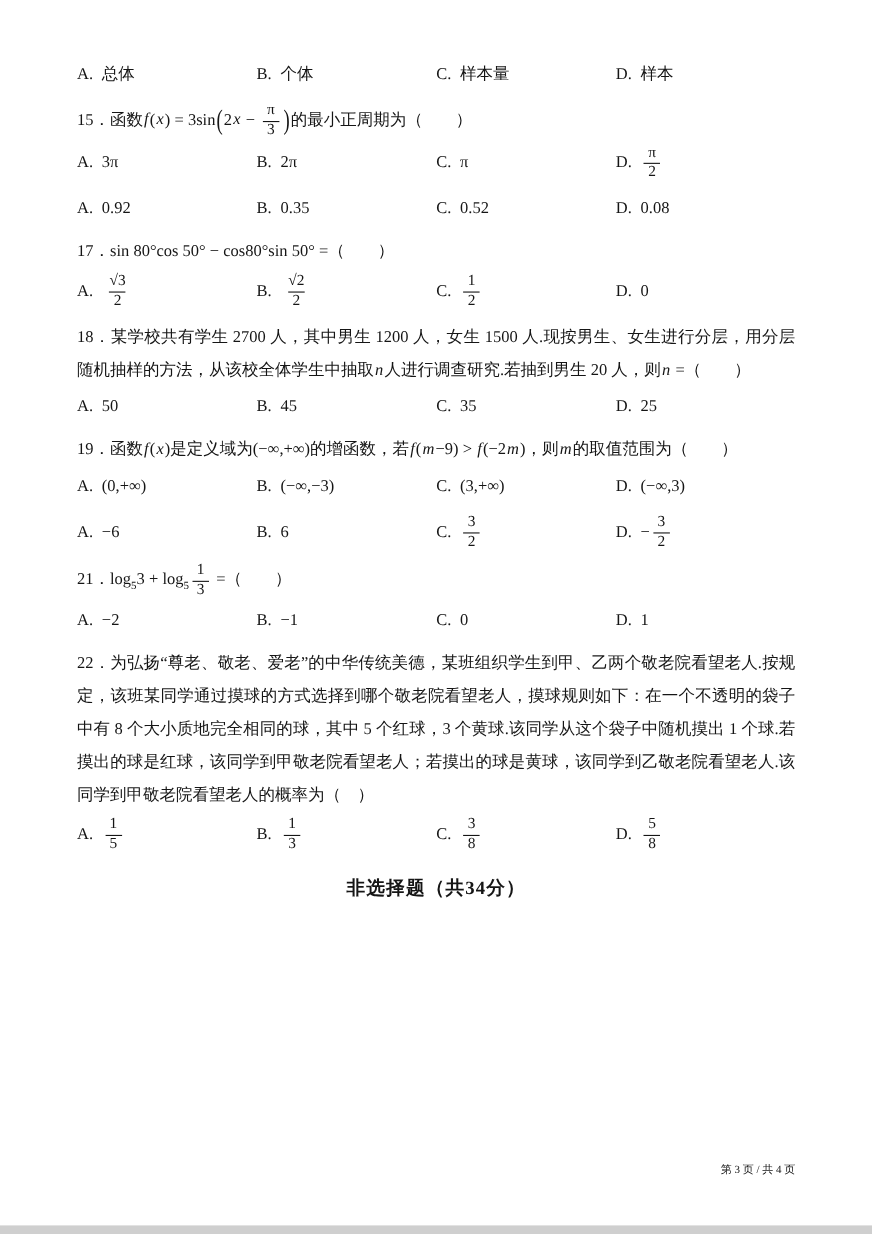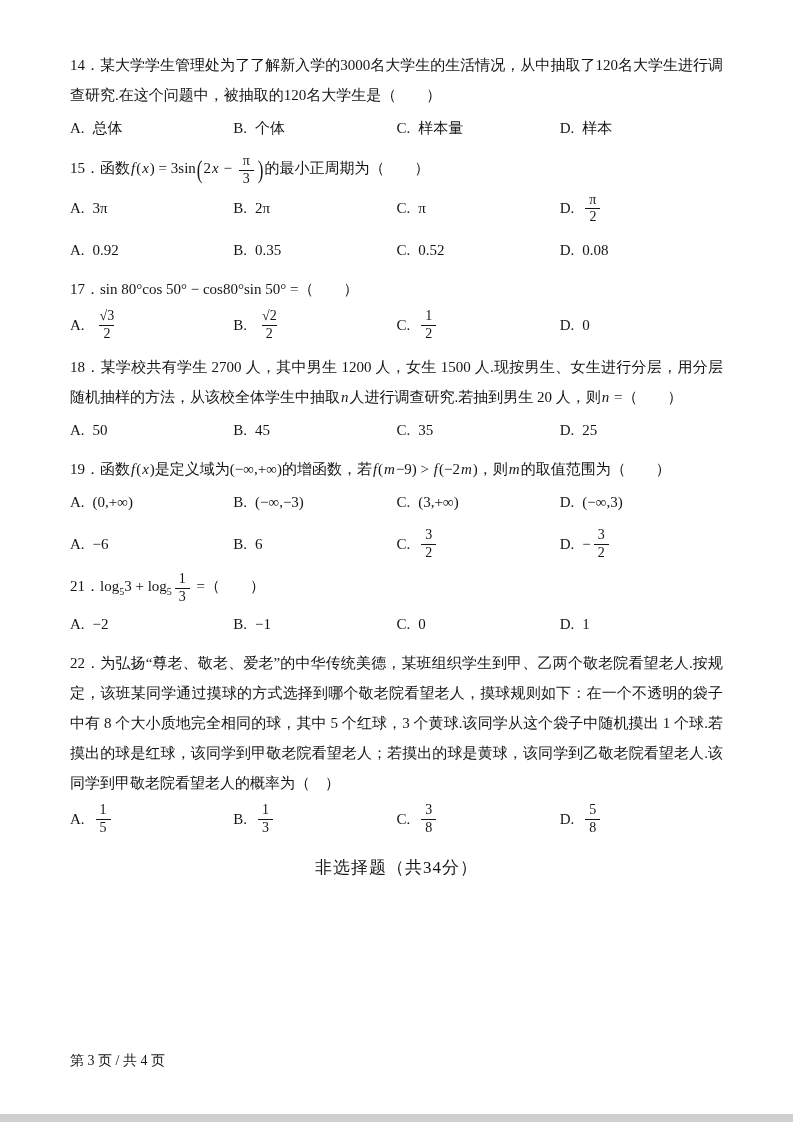--- a/index.html
+++ b/index.html
@@ -31,36 +31,35 @@
   }
   .frac .num,.frac .den{padding:0 4px;}
   .frac .den{border-top:1px solid #151515;}
   .bigp{display:inline-block;transform:scaleY(1.5);font-size:17px;vertical-align:-0.10em;padding:0 1px;}
   .vec{font-style:italic;display:inline-block;position:relative;margin:0 4px;padding:0 2px;}
   .vec::after{
     content:"\2192";position:absolute;left:55%;top:-0.70em;transform:translateX(-50%) scaleX(0.9);
     font-size:0.62em;font-style:normal;
   }
   .section-title{
-    margin:10px 0 0 0;text-align:center;font-size:17px;font-weight:normal;letter-spacing:1px;
+    margin:10px 0 0 0;text-align:center;font-size:17px;font-weight:bold;letter-spacing:1px;
   }
   .footer{
-    margin-top:auto;text-align:left;font-size:14px;padding-bottom:38px;
+    margin-top:auto;text-align:right;font-size:10px;padding-bottom:38px;
   }
   .bottom-edge{
     position:absolute;left:0;bottom:0;width:793px;height:8px;background:#cfcfcf;
   }
 </style>
 </head>
 <body>
 
 <div class="page">
   <div class="questions" id="questions">
       <section class="question">
-        <p class="stem">14．某大学学生管理处为了了解新入学的3000名大学生的生活情况，从中抽取了120名大学生进行调查研究.在这个问题中，被抽取的120名大学生是（　　）</p>
         <div class="options">
           <span class="option">
             <span class="opt-label">A.</span>
             <span class="opt-content">总体</span>
           </span>
           <span class="option">
             <span class="opt-label">B.</span>
             <span class="opt-content">个体</span>
           </span>
           <span class="option">

